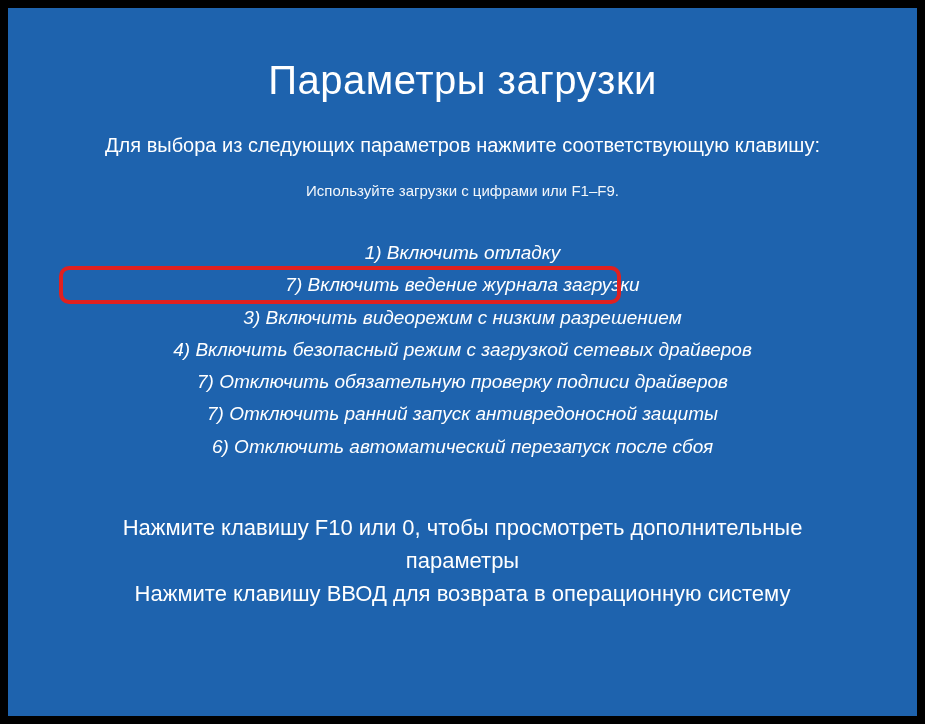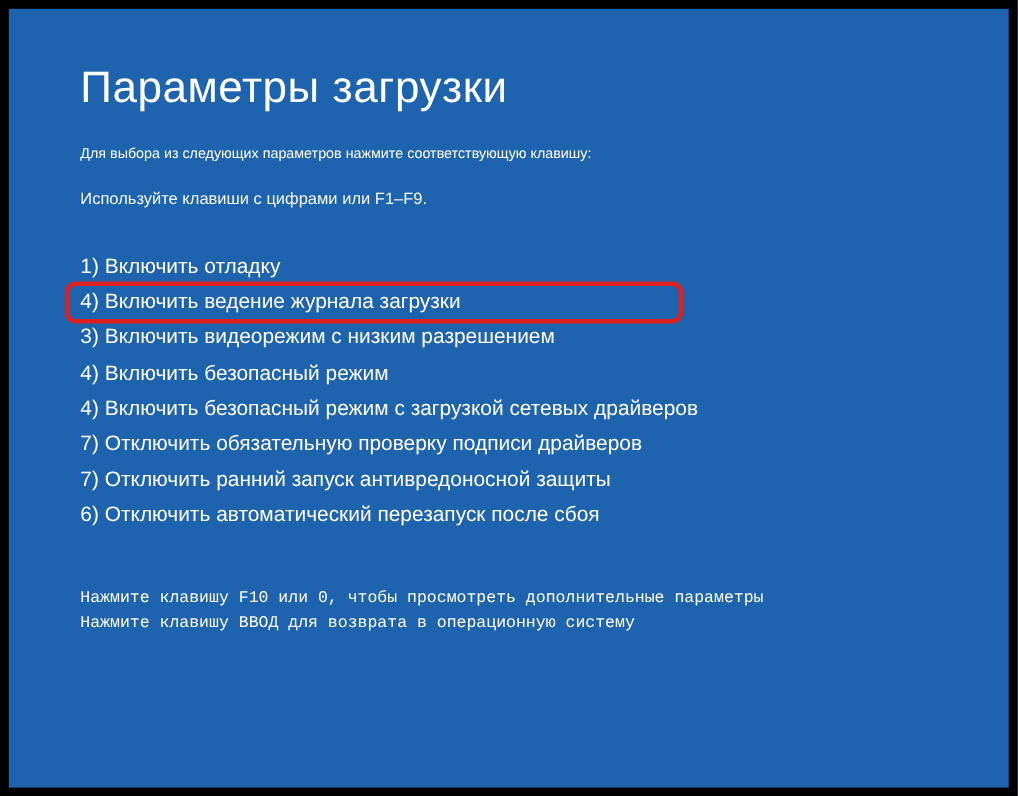--- a/index.html
+++ b/index.html
@@ -1,18 +1,19 @@
 <!DOCTYPE html>
 <html><head>
   <meta charset="utf-8">
   <style>
     * {
       margin: 0;
       padding: 0;
       box-sizing: border-box;
+      text-align: center;
     }
     body {
       width: 925px;
       height: 724px;
       background: #000;
       padding: 8px;
       font-family: "Segoe UI Light", "Segoe UI", Arial, sans-serif;
       overflow: hidden;
     }
     .screen {
@@ -23,84 +24,81 @@
       color: #fff;
       position: relative;
     }
     .title {
       font-size: 40px;
       font-weight: 300;
       margin-bottom: 28px;
       letter-spacing: 0.5px;
     }
     .instruction {
-      font-size: 13px;
+      font-size: 20px;
       font-weight: 300;
       line-height: 1.45;
       margin-bottom: 22px;
     }
     .hint {
       font-size: 15px;
       font-weight: 300;
       margin-bottom: 38px;
       opacity: 0.95;
     }
     .options {
       margin-bottom: 48px;
     }
     .option {
       font-size: 19px;
       font-weight: 300;
       line-height: 1.7;
       display: inline-block;
+      font-style: italic;
     }
     .option-row {
       position: relative;
     }
     .highlight {
       position: absolute;
       border: 4px solid #E02020;
       border-radius: 10px;
       left: -14px;
       top: -3px;
       height: 38px;
       width: 562px;
       pointer-events: none;
     }
     .footer {
-      font-size: 15px;
+      font-size: 22px;
       font-weight: 300;
       line-height: 1.5;
-      font-family: Liberation Mono, monospace;
     }
     .footer-line {
       display: block;
     }
   </style>
 </head>
 <body>
 
 <div class="screen">
   <h1 class="title">Параметры загрузки</h1>
   <p class="instruction">Для выбора из следующих параметров нажмите соответствующую клавишу:</p>
-  <p class="hint">Используйте клавиши с цифрами или F1–F9.</p>
+  <p class="hint">Используйте загрузки с цифрами или F1–F9.</p>
 
   <div class="options">
     <div class="option-row">
       <span class="option">1) Включить отладку</span>
     </div>
     <div class="option-row">
-      <span class="option">4) Включить ведение журнала загрузки</span>
+      <span class="option">7) Включить ведение журнала загрузки</span>
       <div class="highlight"></div>
     </div>
     <div class="option-row">
       <span class="option">3) Включить видеорежим с низким разрешением</span>
-    </div>
-    <div class="option-row">
-      <span class="option">4) Включить безопасный режим</span>
     </div>
     <div class="option-row">
       <span class="option">4) Включить безопасный режим с загрузкой сетевых драйверов</span>
     </div>
     <div class="option-row">
       <span class="option">7) Отключить обязательную проверку подписи драйверов</span>
     </div>
     <div class="option-row">
       <span class="option">7) Отключить ранний запуск антивредоносной защиты</span>
     </div>

